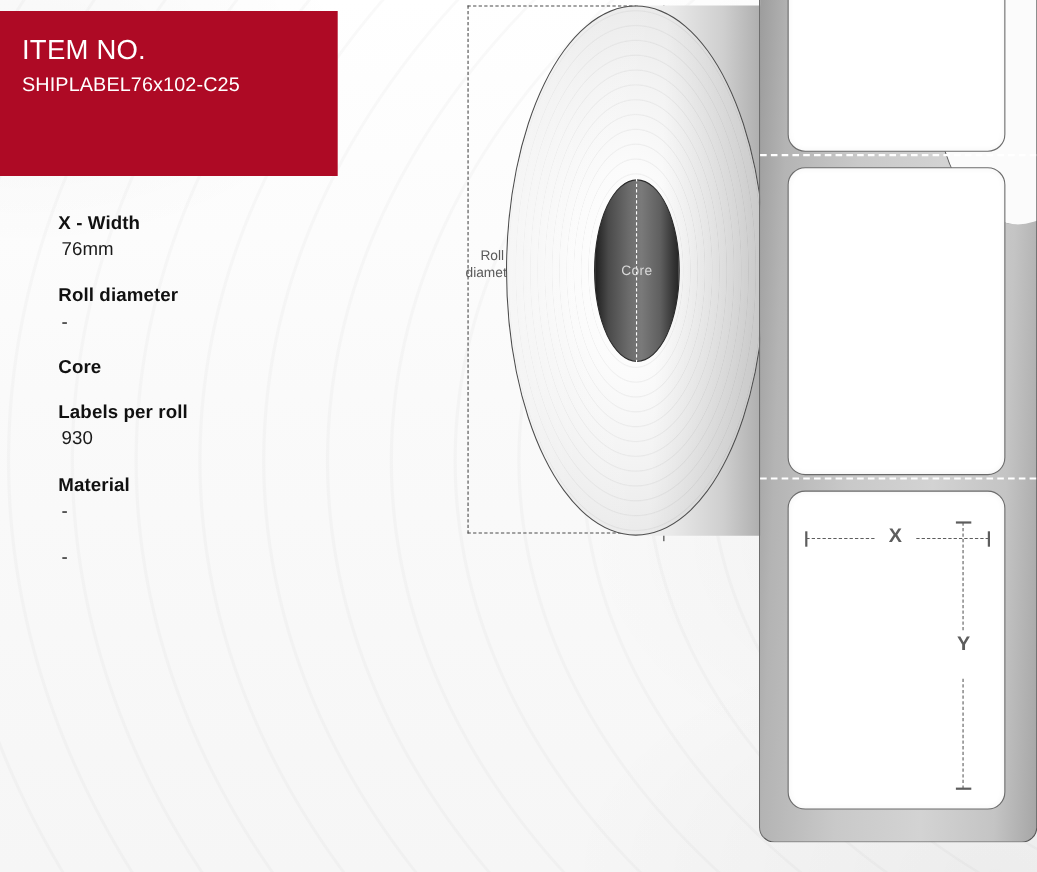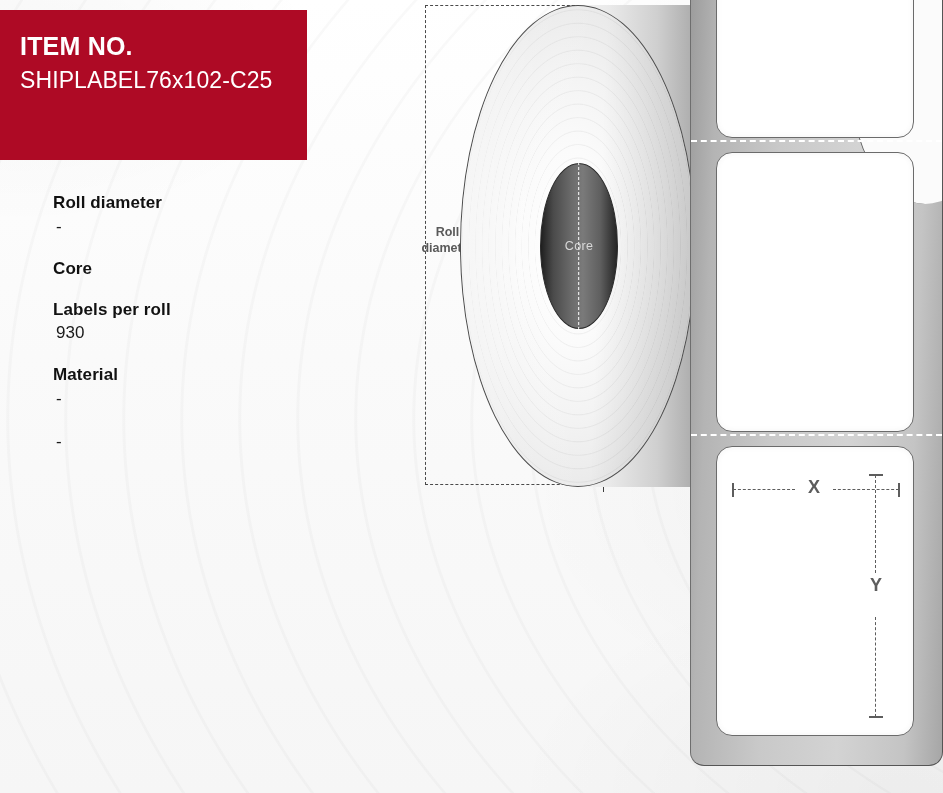--- a/index.html
+++ b/index.html
@@ -53,27 +53,27 @@
     top: 10px;
     width: 307px;
     height: 150px;
     background: #ae0a25;
     box-sizing: border-box;
     padding: 22px 0 0 20px;
     color: #ffffff;
   }
   #item-banner .item-title {
     font-size: 25px;
-    font-weight: bold;
+    font-weight: normal;
     letter-spacing: 0.2px;
     line-height: 1.15;
     margin: 0 0 6px 0;
   }
   #item-banner .item-code {
-    font-size: 23px;
+    font-size: 18px;
     font-weight: normal;
     letter-spacing: 0.1px;
     line-height: 1.15;
     margin: 0;
   }
 
   
   #spec-list {
     position: absolute;
     left: 53px;
@@ -130,21 +130,20 @@
 
   #roll-dia-label {
     position: absolute;
     left: 0px;
     top: 225px;
     width: 95px;
     text-align: center;
     font-size: 12.5px;
     color: #5a5a5a;
     line-height: 1.25;
-    font-weight: bold;
   }
 
   
   #roll-wrap {
     position: absolute;
     left: 60px;
     top: 5px;
     width: 330px;
     height: 482px;
   }
@@ -374,20 +373,24 @@
 
   <div id="bg-texture"></div>
 
   <div id="item-banner">
     <div class="item-title">ITEM NO.</div>
     <div class="item-code">SHIPLABEL76x102-C25</div>
   </div>
 
   <div id="spec-list">
 
+    <div class="spec-row">
+      <div class="spec-label">X - Width</div>
+      <div class="spec-value">76mm</div>
+    </div>
 
 
     <div class="spec-row">
       <div class="spec-label">Roll diameter</div>
       <div class="spec-value">-</div>
     </div>
 
     <div class="spec-row">
       <div class="spec-label">Core</div>
     </div>

